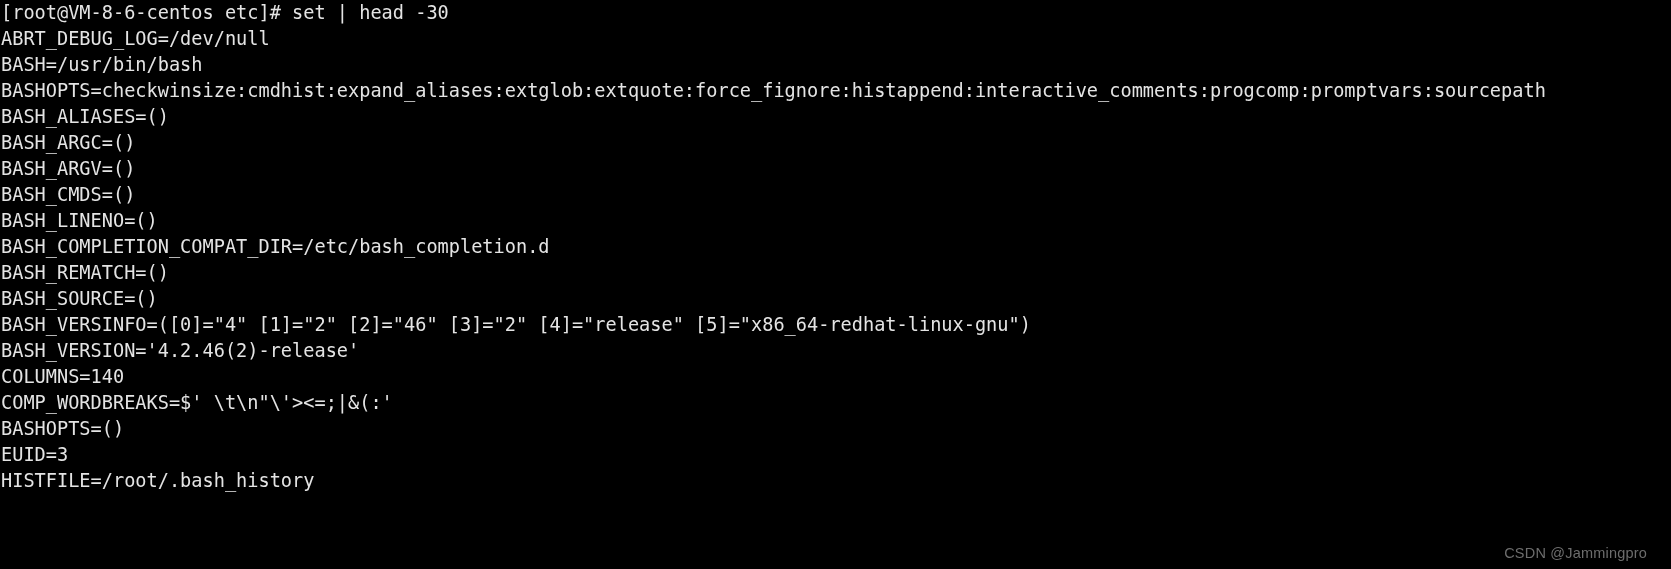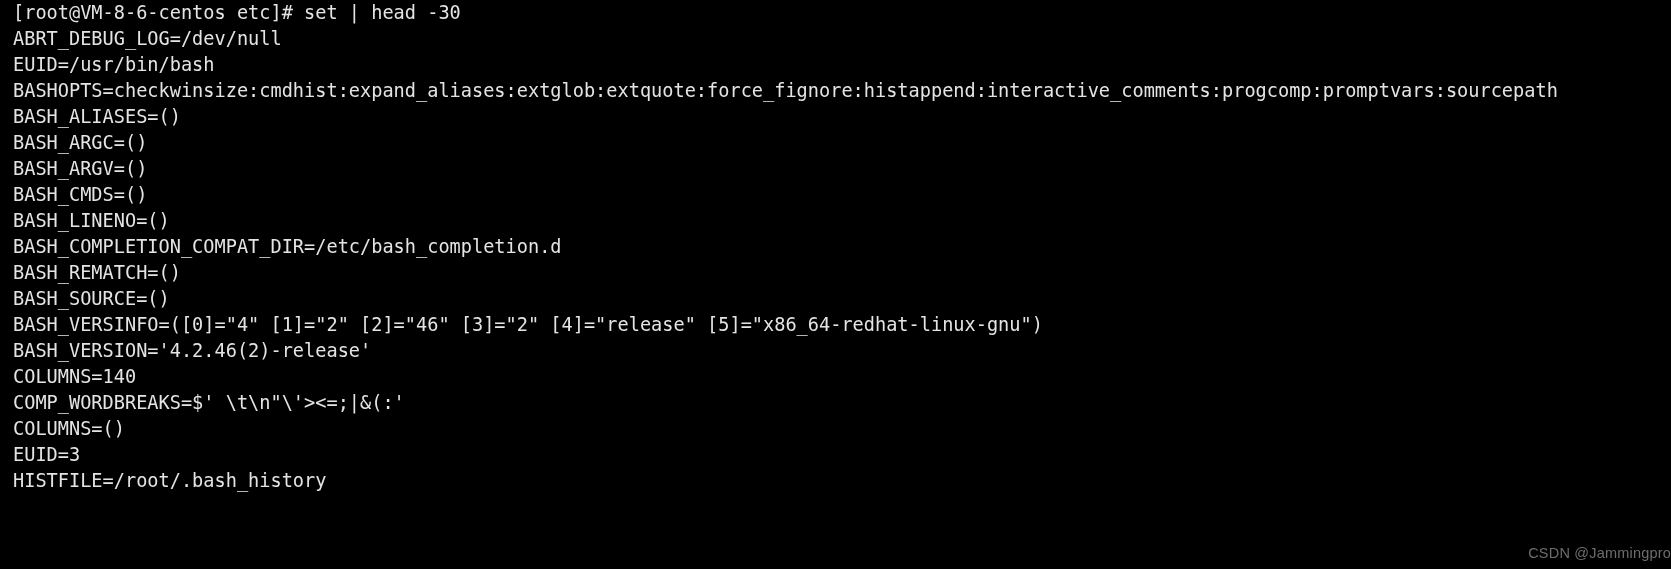--- a/index.html
+++ b/index.html
@@ -31,57 +31,57 @@
   }
   .line {
     display: block;
     height: 26px;
     line-height: 26px;
     font-family: "DejaVu Sans Mono", "Liberation Mono", monospace;
     font-size: 18.6px;
     letter-spacing: 0px;
     color: #e4e4e4;
     white-space: pre;
-    padding-left: 13px;
+    padding-left: 1px;
     -webkit-font-smoothing: antialiased;
   }
   .line.prompt-line {
     color: #e4e4e4;
   }
   #watermark {
     position: absolute;
-    right: 0;
+    right: 24px;
     bottom: 8px;
     font-family: "Liberation Sans", sans-serif;
     font-size: 14.5px;
     color: #6d6d6d;
     letter-spacing: 0.2px;
     user-select: none;
     white-space: pre;
   }
 </style>
 </head>
 <body>
 
 <div id="terminal">
   <div id="screen">
     <span class="line prompt-line">[root@VM-8-6-centos etc]# set | head -30</span>
     <span class="line">ABRT_DEBUG_LOG=/dev/null</span>
-    <span class="line">EUID=/usr/bin/bash</span>
+    <span class="line">BASH=/usr/bin/bash</span>
     <span class="line">BASHOPTS=checkwinsize:cmdhist:expand_aliases:extglob:extquote:force_fignore:histappend:interactive_comments:progcomp:promptvars:sourcepath</span>
     <span class="line">BASH_ALIASES=()</span>
     <span class="line">BASH_ARGC=()</span>
     <span class="line">BASH_ARGV=()</span>
     <span class="line">BASH_CMDS=()</span>
     <span class="line">BASH_LINENO=()</span>
     <span class="line">BASH_COMPLETION_COMPAT_DIR=/etc/bash_completion.d</span>
     <span class="line">BASH_REMATCH=()</span>
     <span class="line">BASH_SOURCE=()</span>
     <span class="line">BASH_VERSINFO=([0]="4" [1]="2" [2]="46" [3]="2" [4]="release" [5]="x86_64-redhat-linux-gnu")</span>
     <span class="line">BASH_VERSION='4.2.46(2)-release'</span>
     <span class="line">COLUMNS=140</span>
     <span class="line">COMP_WORDBREAKS=$' \t\n"\'&gt;&lt;=;|&amp;(:'</span>
-    <span class="line">COLUMNS=()</span>
+    <span class="line">BASHOPTS=()</span>
     <span class="line">EUID=3</span>
     <span class="line">HISTFILE=/root/.bash_history</span>
   </div>
   <div id="watermark">CSDN @Jammingpro</div>
 </div>
 
 </body></html>

